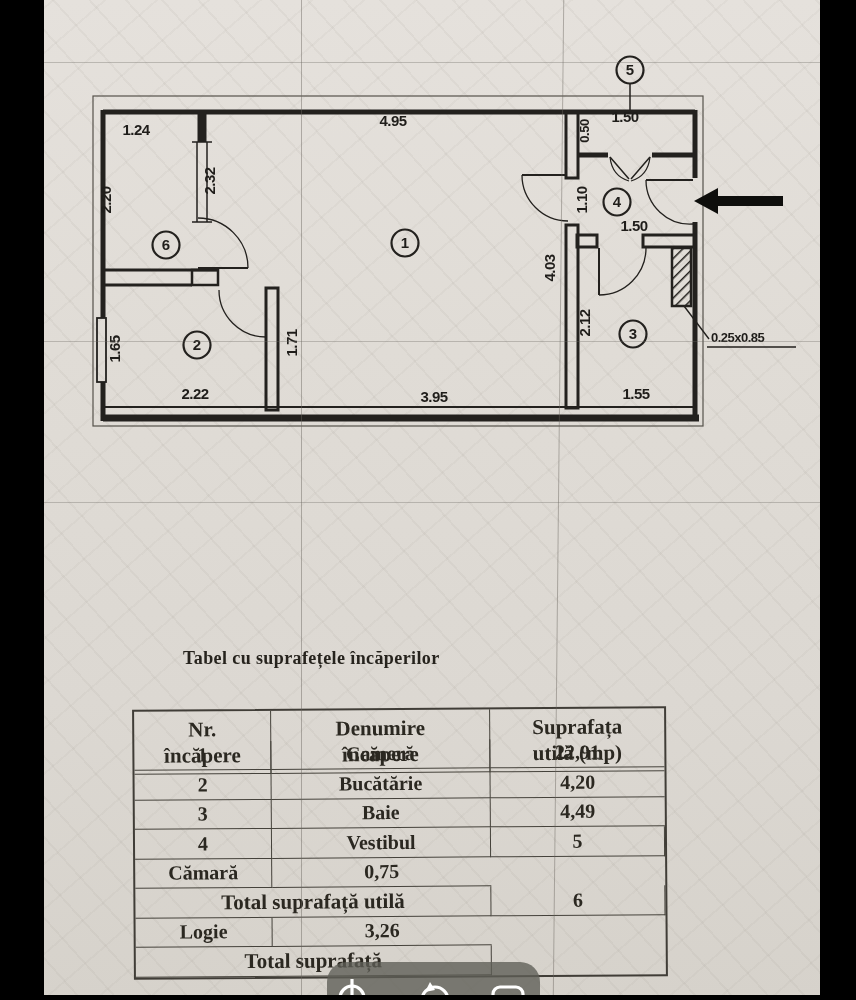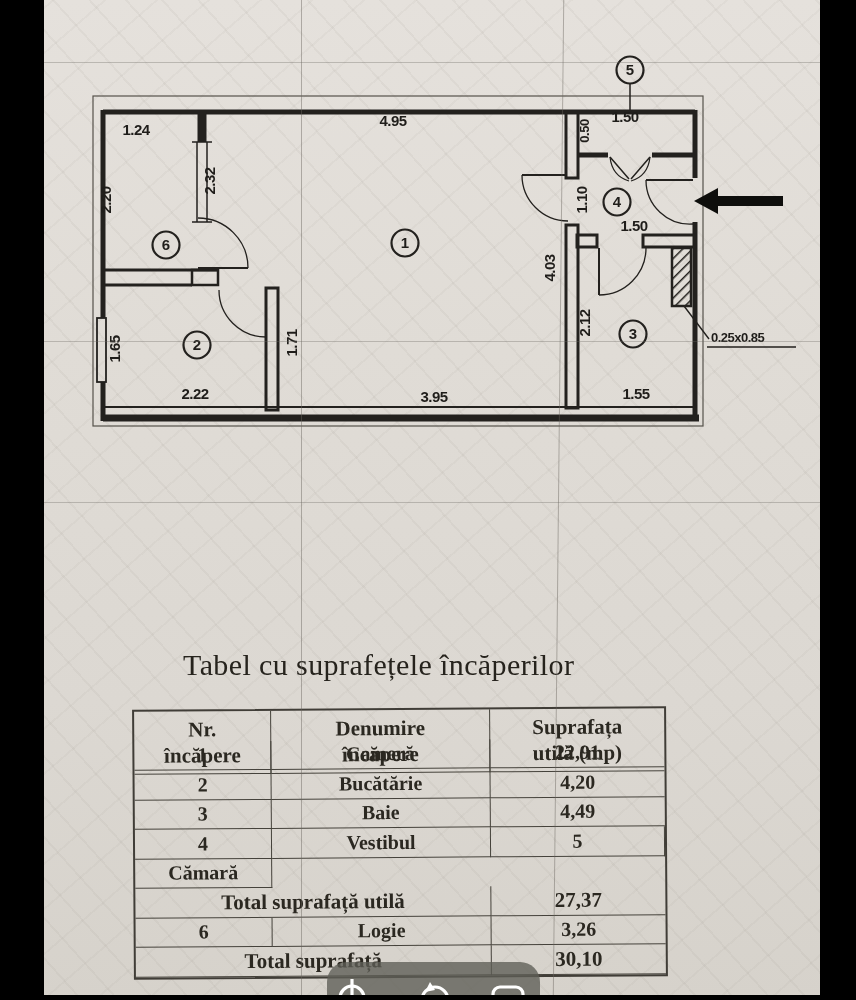--- a/index.html
+++ b/index.html
@@ -14,21 +14,21 @@
   
   .crease-v{position:absolute;top:0;width:1px;height:1000px;background:rgba(104,99,93,0.45);z-index:3;}
   .crease-h{position:absolute;left:44px;width:778px;height:1px;background:rgba(110,105,99,0.35);z-index:3;}
   
   #plan{position:absolute;left:0;top:0;z-index:2;}
   #plan text{font-family:"Liberation Sans", sans-serif;fill:#1f1d1a;}
   .dim{font-size:15px;font-weight:700;letter-spacing:-0.5px;}
   .dim-sm{font-size:13px;font-weight:700;letter-spacing:-0.5px;}
   .roomnum{font-size:15px;font-weight:600;}
   
-  #doc-title{position:absolute;left:183px;top:648px;z-index:2;font-size:30px;font-weight:400;
+  #doc-title{position:absolute;left:183px;top:648px;z-index:2;font-size:18px;font-weight:700;
              color:#26231d;letter-spacing:0.4px;white-space:nowrap;}
   #areas-table{position:absolute;left:133px;top:708px;width:530px;z-index:2;
                transform:rotate(-0.4deg);border:2.5px solid #403d37;color:#2b2821;
                display:grid;grid-template-columns:137px 219px 174px;
                grid-auto-rows:29.5px;font-size:20px;font-weight:600;}
   #areas-table .cell{border-right:1.8px solid #45423b;border-bottom:1.8px solid #45423b;
                display:flex;align-items:center;justify-content:center;text-align:center;
                overflow:hidden;white-space:nowrap;}
   #areas-table .hdr{grid-row:1;height:62px;flex-direction:column;line-height:1.25;
                font-size:21px;justify-content:center;}
@@ -169,30 +169,29 @@
 
     <div class="cell c1">3</div>
     <div class="cell c2">Baie</div>
     <div class="cell c3">4,49</div>
 
     <div class="cell c1">4</div>
     <div class="cell c2">Vestibul</div>
 
     <div class="cell c1">5</div>
     <div class="cell c2">Cămară</div>
+    <div class="cell c3">0,75</div>
 
     <div class="cell span2 total">Total suprafață utilă</div>
-    <div class="cell c3 total">27,37</div>
 
     <div class="cell c1">6</div>
     <div class="cell c2">Logie</div>
     <div class="cell c3">3,26</div>
 
     <div class="cell span2 total">Total suprafață</div>
-    <div class="cell c3 total">30,10</div>
   </div>
 
   <div id="shot-bar">
     <svg width="213" height="45" viewBox="0 0 213 45" fill="none" stroke="#ffffff" stroke-width="3.2">
       <g>
         <circle cx="25" cy="36" r="12"></circle>
         <line x1="25" y1="17" x2="25" y2="33"></line>
       </g>
       <g>
         <path d="M95,38 a13,13 0 1 1 13,13"></path>

